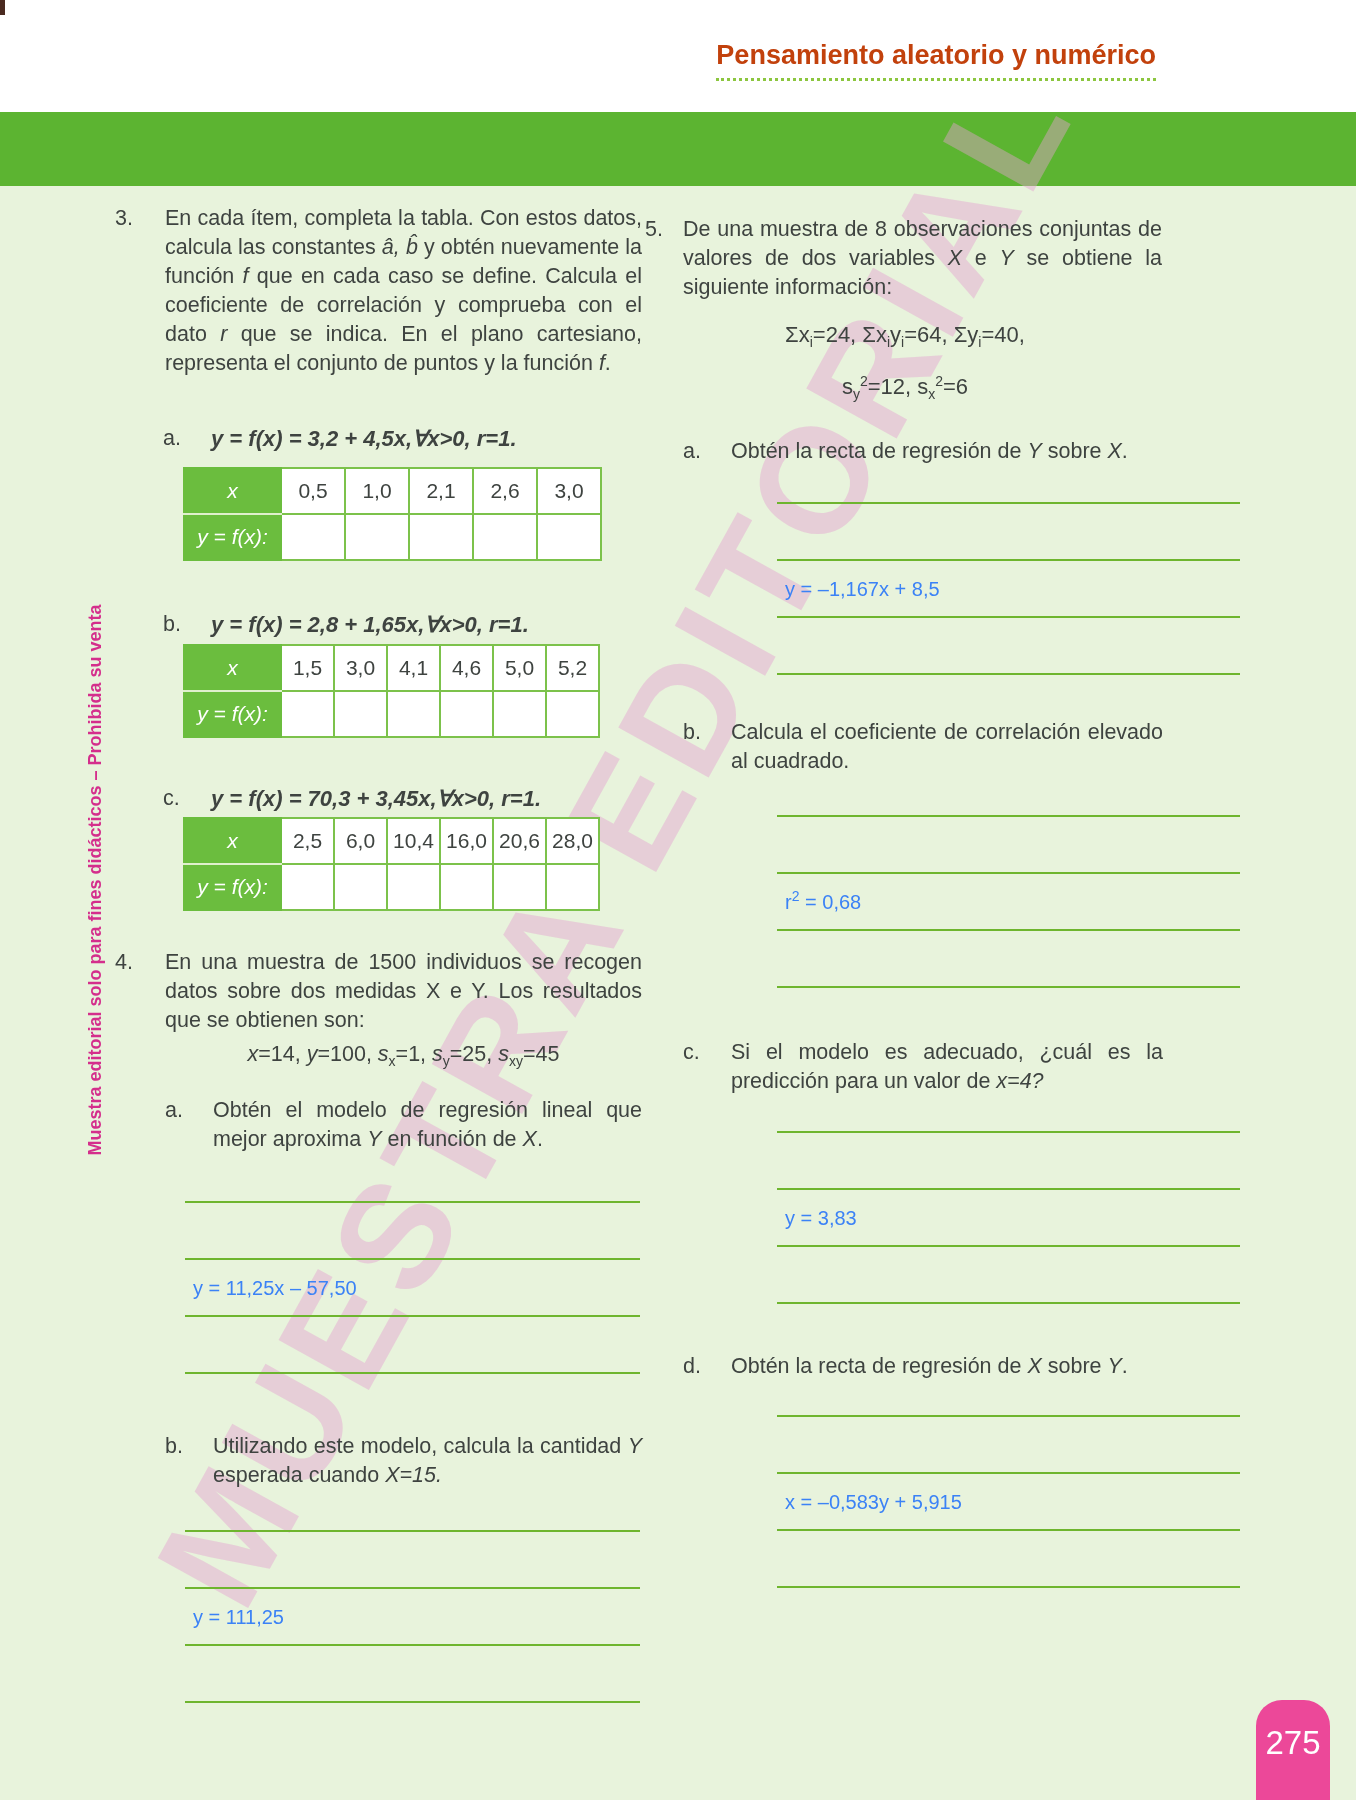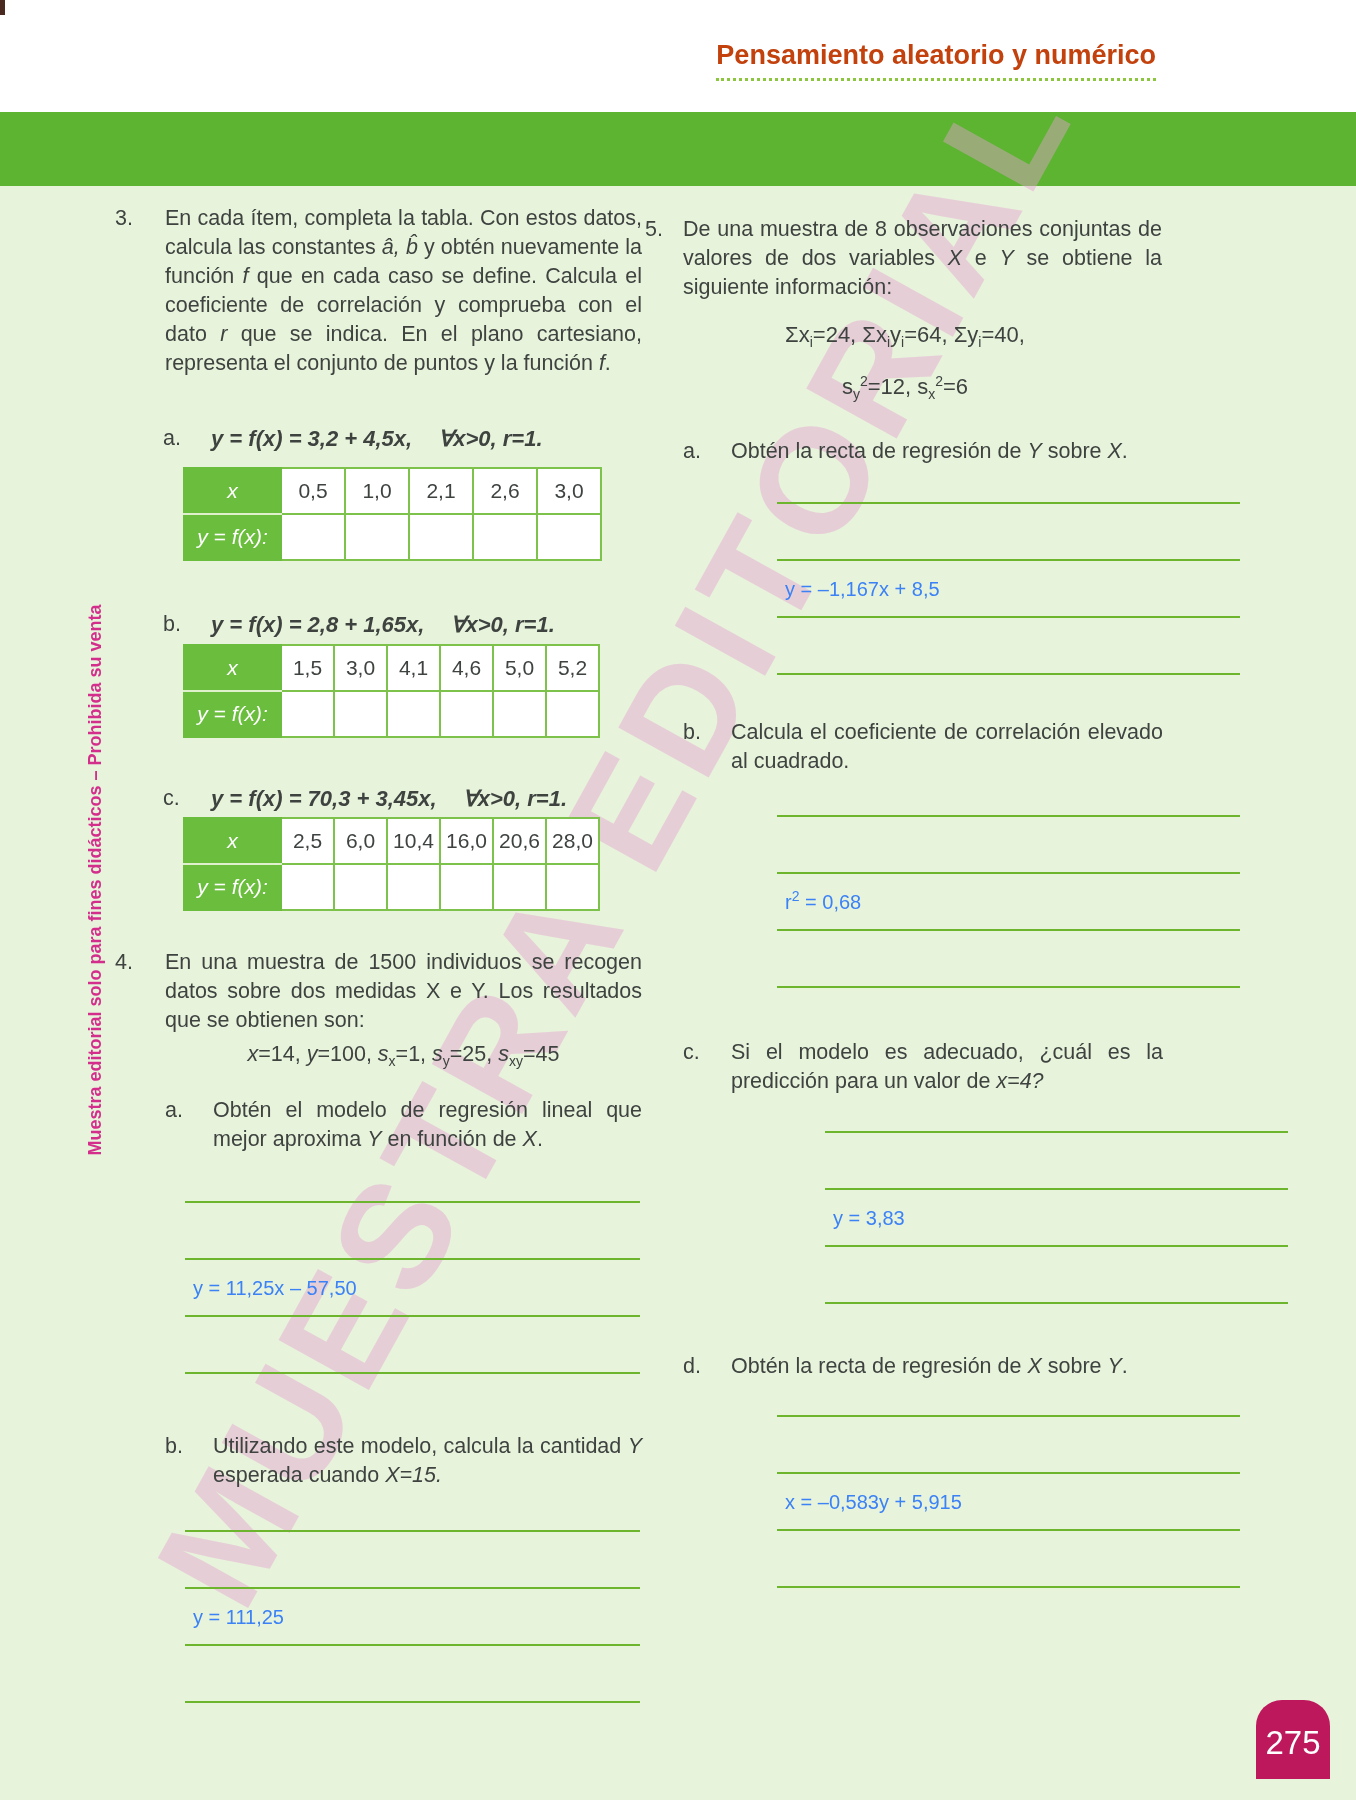--- a/index.html
+++ b/index.html
@@ -27,40 +27,40 @@
     white-space:nowrap; color:#d42e8c; font-size:18px; font-weight:bold;
   }
   .item { position:absolute; display:flex; z-index:3; font-size:21.5px; line-height:29px; }
   .item .num { flex:none; }
   .item .body { text-align:justify; }
   .stats-line { text-align:center; margin-top:5px; }
   .subitem { position:absolute; display:flex; z-index:3; font-size:21.5px; line-height:29px; }
   .subitem .slabel { width:48px; flex:none; }
   .subitem .stext { text-align:justify; }
   .eq { font-style:italic; font-size:22px;font-weight:bold; }
-  .cond { margin-left:26px; }
+  .cond { }
   i { font-style:italic; }
   .dtable { position:absolute; border-collapse:collapse; z-index:3; background:#ffffff; }
   .dtable td {
     border:2px solid #7cc24b; text-align:center; vertical-align:middle;
     font-size:21px; height:44px; padding:0;
   }
   .dtable td.hd { background:#6bbd3e; border-color:#6bbd3e; color:#ffffff; font-style:italic; }
   .dtable td.hd-top { border-bottom:2px solid #dff0cd; }
   .wlabel { width:95px; } .w5 { width:62px; } .w6 { width:51px; }
   .agroup { position:absolute; z-index:3; height:175px; }
   .aline { position:absolute; left:0; width:100%; height:0; border-top:2.5px solid #6eb52e; }
   .l1{top:0;} .l2{top:57px;} .l3{top:114px;} .l4{top:171px;}
   .answer { position:absolute; left:8px; top:76px; color:#3b82f6; font-size:20px; z-index:3; }
   .formula { position:absolute; z-index:3; font-size:22px; text-align:center; }
   sub { font-size:14px; vertical-align:-5px; line-height:0; }
   sup { font-size:14px; vertical-align:8px; line-height:0; }
   .pagebox {
-    position:absolute; left:1256px; top:1700px; width:74px; height:79px; z-index:4;
-    background:#be185d; border-radius:26px 26px 0 0; box-sizing:border-box;
+    position:absolute; left:1256px; top:1700px; width:74px; height:100px; z-index:4;
+    background:#ec4899; border-radius:26px 26px 0 0; box-sizing:border-box;
     color:#ffffff; font-size:33px; text-align:center; padding-top:24px;
   }
 </style>
 </head>
 <body>
 
 <div class="page">
   <div class="corner-mark"></div>
   <div class="content-bg"></div>
   <div class="green-band"></div>
@@ -213,21 +213,21 @@
     <div class="aline l2"></div>
     <div class="answer"><span>r</span><sup>2</sup><span> = 0,68</span></div>
     <div class="aline l3"></div>
     <div class="aline l4"></div>
   </div>
 
   <div class="subitem" style="left:683px; top:1038px; width:480px;">
     <div class="slabel">c.</div>
     <div class="stext"><span>Si el modelo es adecuado, ¿cuál es la predicción para un valor de </span><i>x</i><i>=4?</i></div>
   </div>
-  <div class="agroup" style="left:777px; top:1131px; width:463px;margin-left:48px;">
+  <div class="agroup" style="left:777px; top:1131px; width:463px;">
     <div class="aline l1"></div>
     <div class="aline l2"></div>
     <div class="answer">y = 3,83</div>
     <div class="aline l3"></div>
     <div class="aline l4"></div>
   </div>
 
   <div class="subitem" style="left:683px; top:1352px; width:480px;">
     <div class="slabel">d.</div>
     <div class="stext"><span>Obtén la recta de regresión de </span><i>X</i><span> sobre </span><i>Y</i><span>.</span></div>

